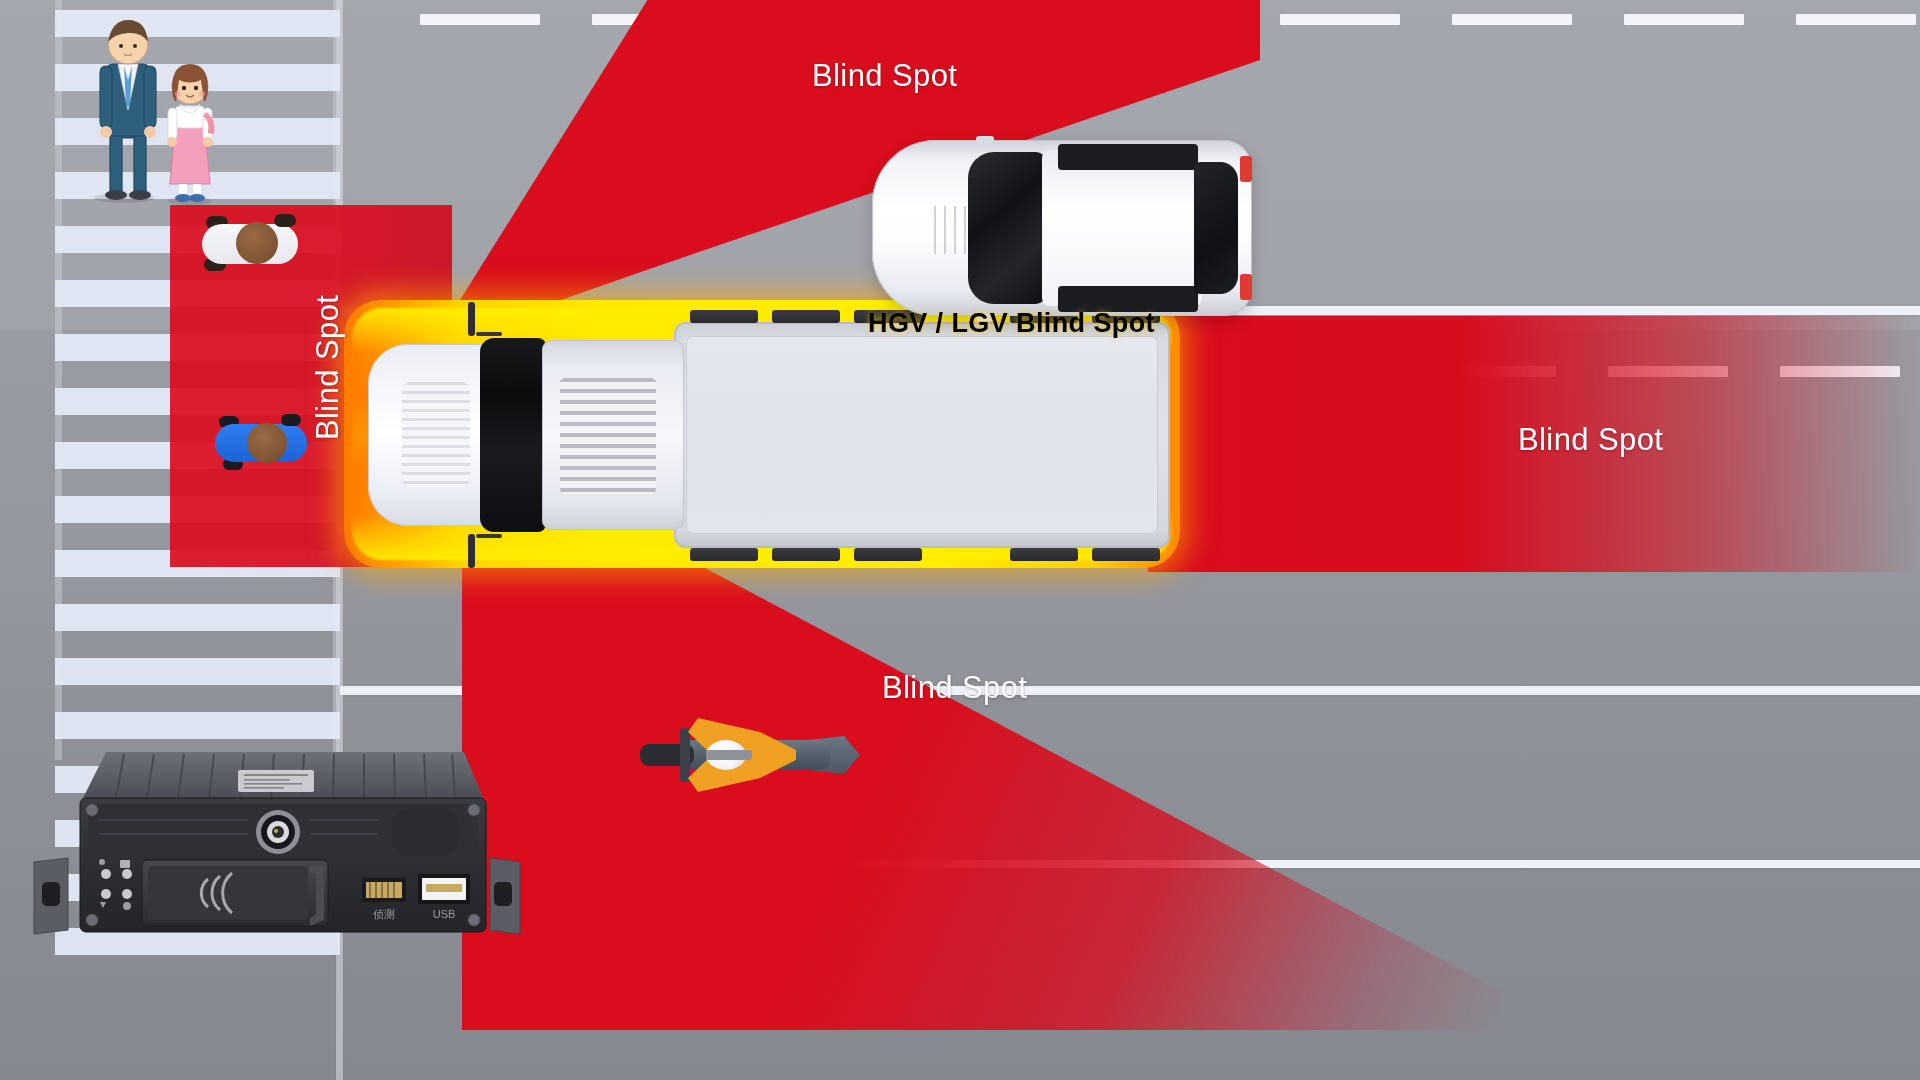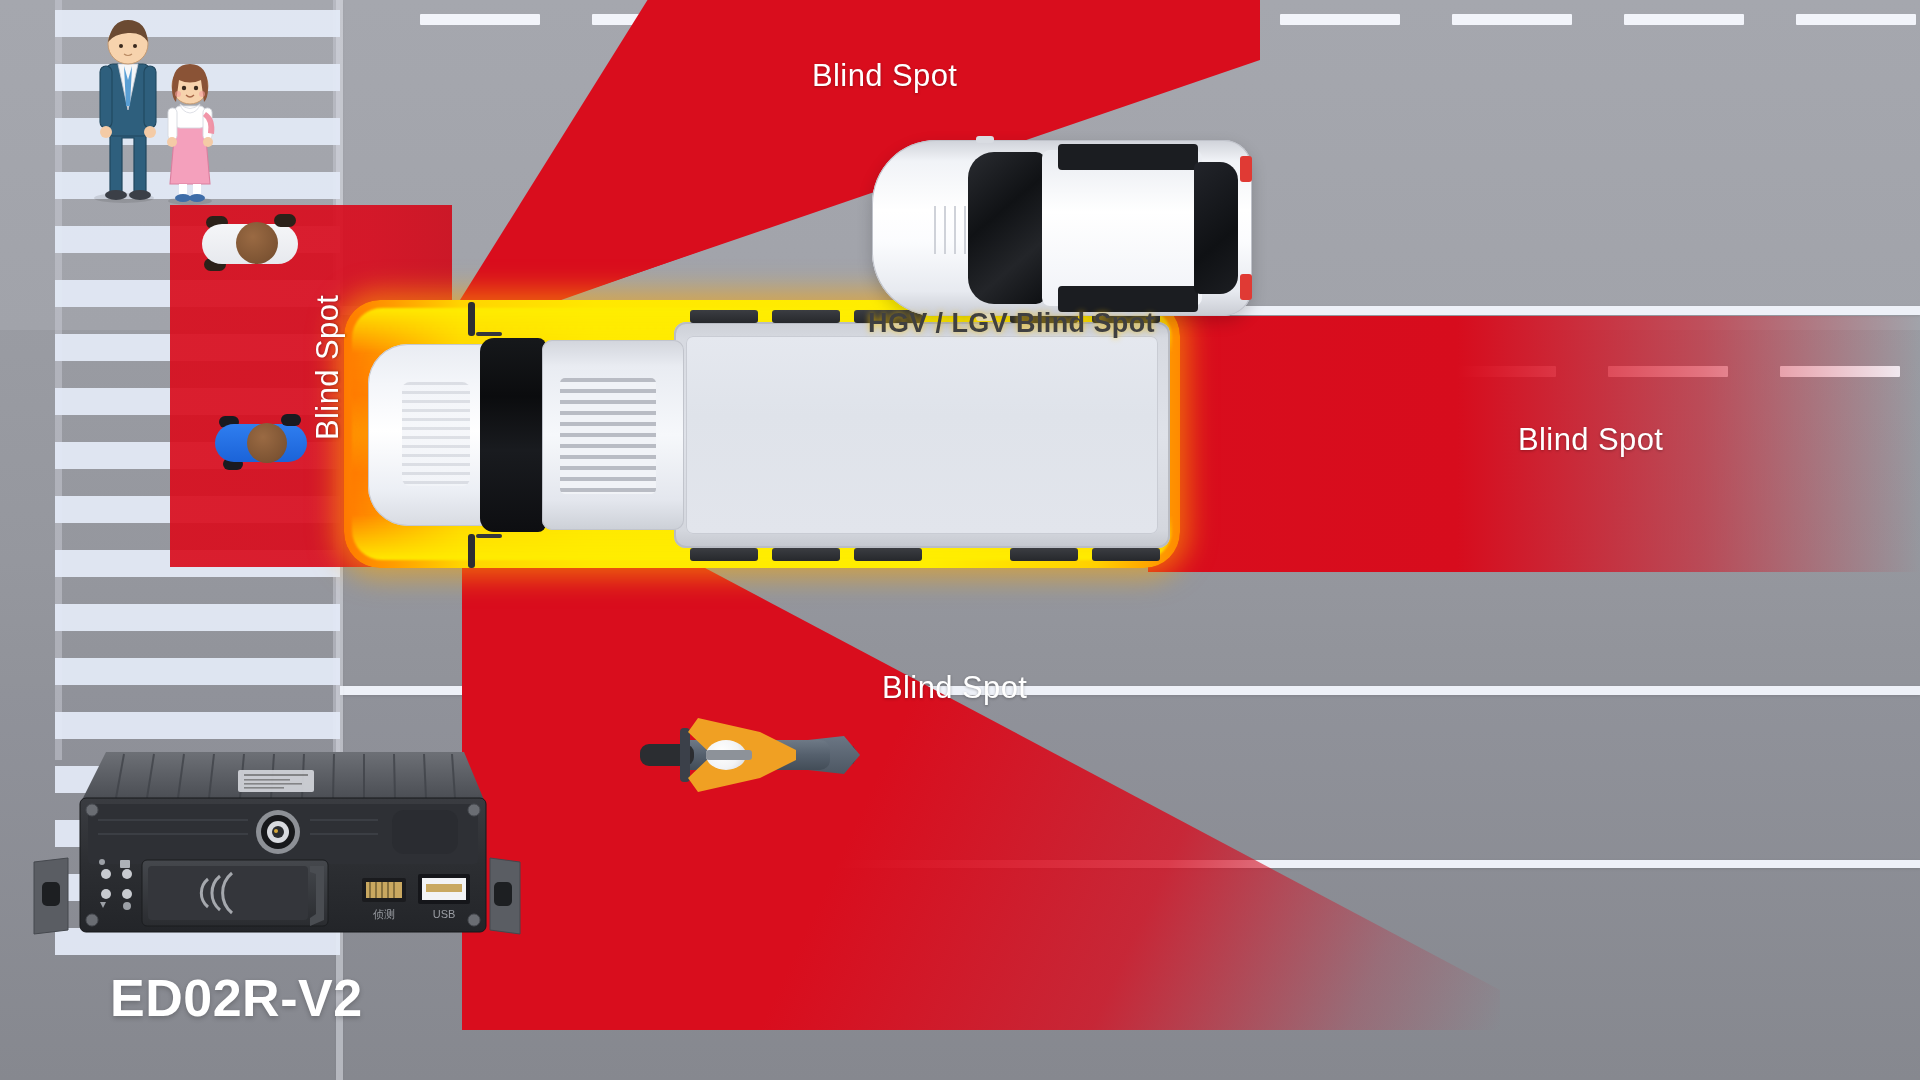--- a/index.html
+++ b/index.html
@@ -275,21 +275,21 @@
   }
   .lbl-top{left:812px;top:58px;}
   .lbl-right{left:1518px;top:422px;}
   .lbl-bottom{left:882px;top:670px;}
   .lbl-left{
     left:310px;top:440px;
     transform:rotate(-90deg);transform-origin:left top;
   }
   .lbl-hgv{
     left:868px;top:308px;
-    color:#404040;font-size:27px;font-weight:700;
+    color:#000000;font-size:27px;font-weight:700;
     text-shadow:0 0 6px rgba(255,200,0,.8);
   }
   .product-name{
     position:absolute;left:110px;top:968px;
     color:#ffffff;font-size:52px;font-weight:700;letter-spacing:.5px;
     font-family:"Liberation Sans", sans-serif;
     text-shadow:0 2px 5px rgba(0,0,0,.22);
   }
 </style>
 </head>
@@ -573,16 +573,15 @@
       <circle cx="442" cy="178" r="6" fill="#6a6d73" stroke="#4a4d53"></circle>
     </svg>
   </div>
 
   <div class="lbl lbl-top">Blind Spot</div>
   <div class="lbl lbl-right">Blind Spot</div>
   <div class="lbl lbl-bottom">Blind Spot</div>
   <div class="lbl lbl-left">Blind Spot</div>
   <div class="lbl lbl-hgv">HGV / LGV Blind Spot</div>
 
-  <div class="product-name">ED02R-V2</div>
 
 
 </div>
 
 </body></html>

